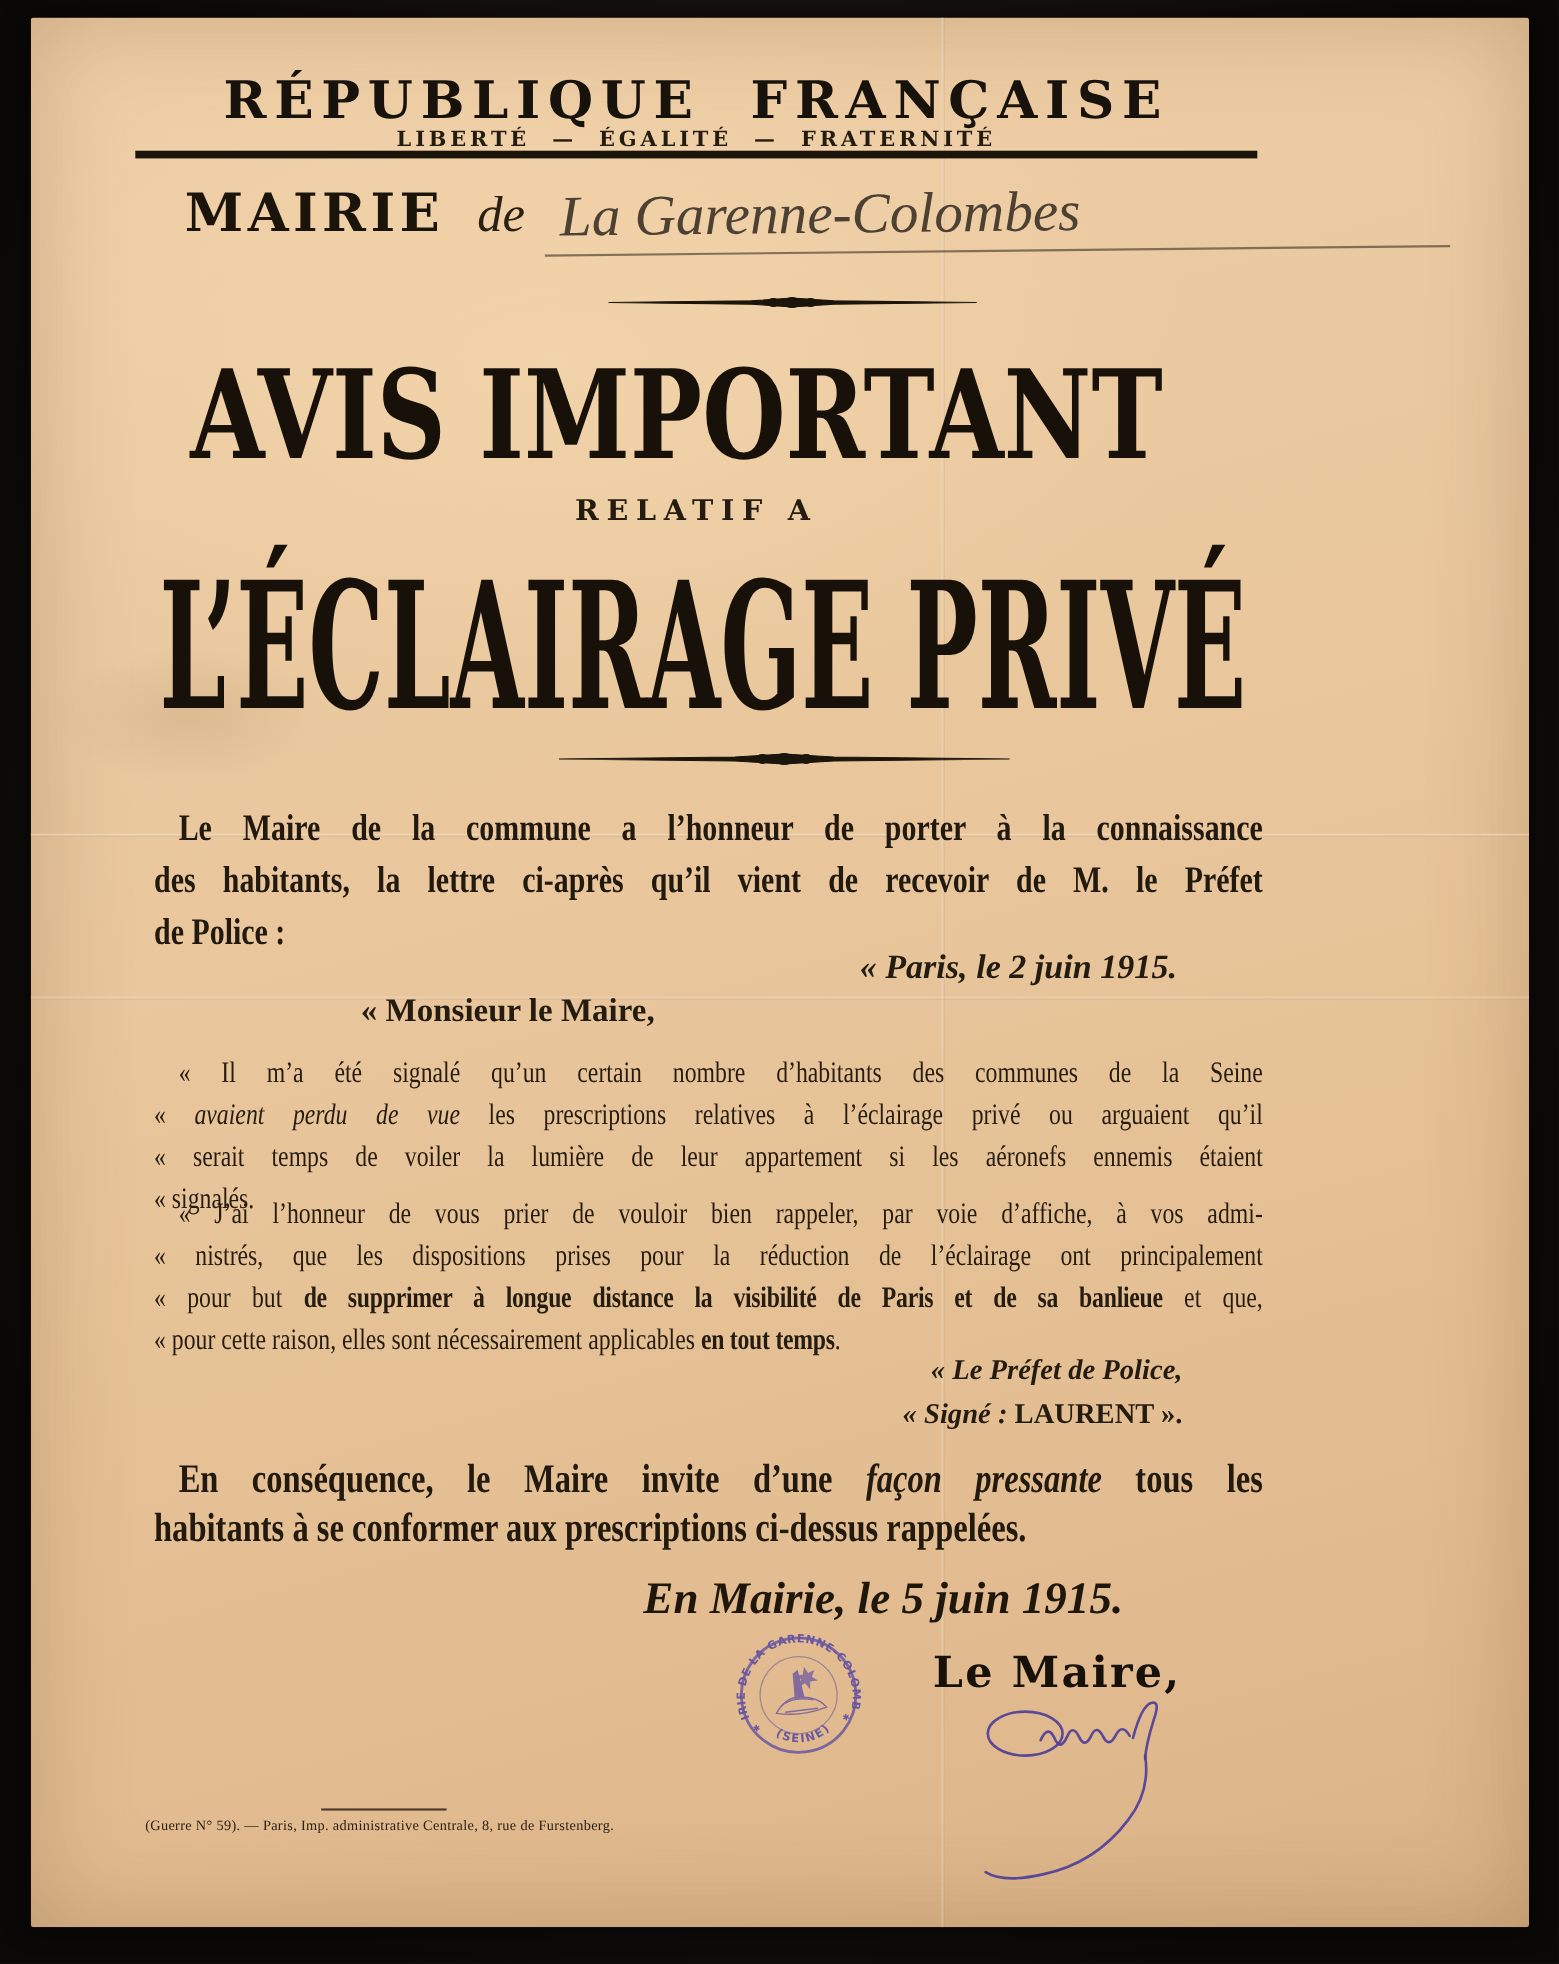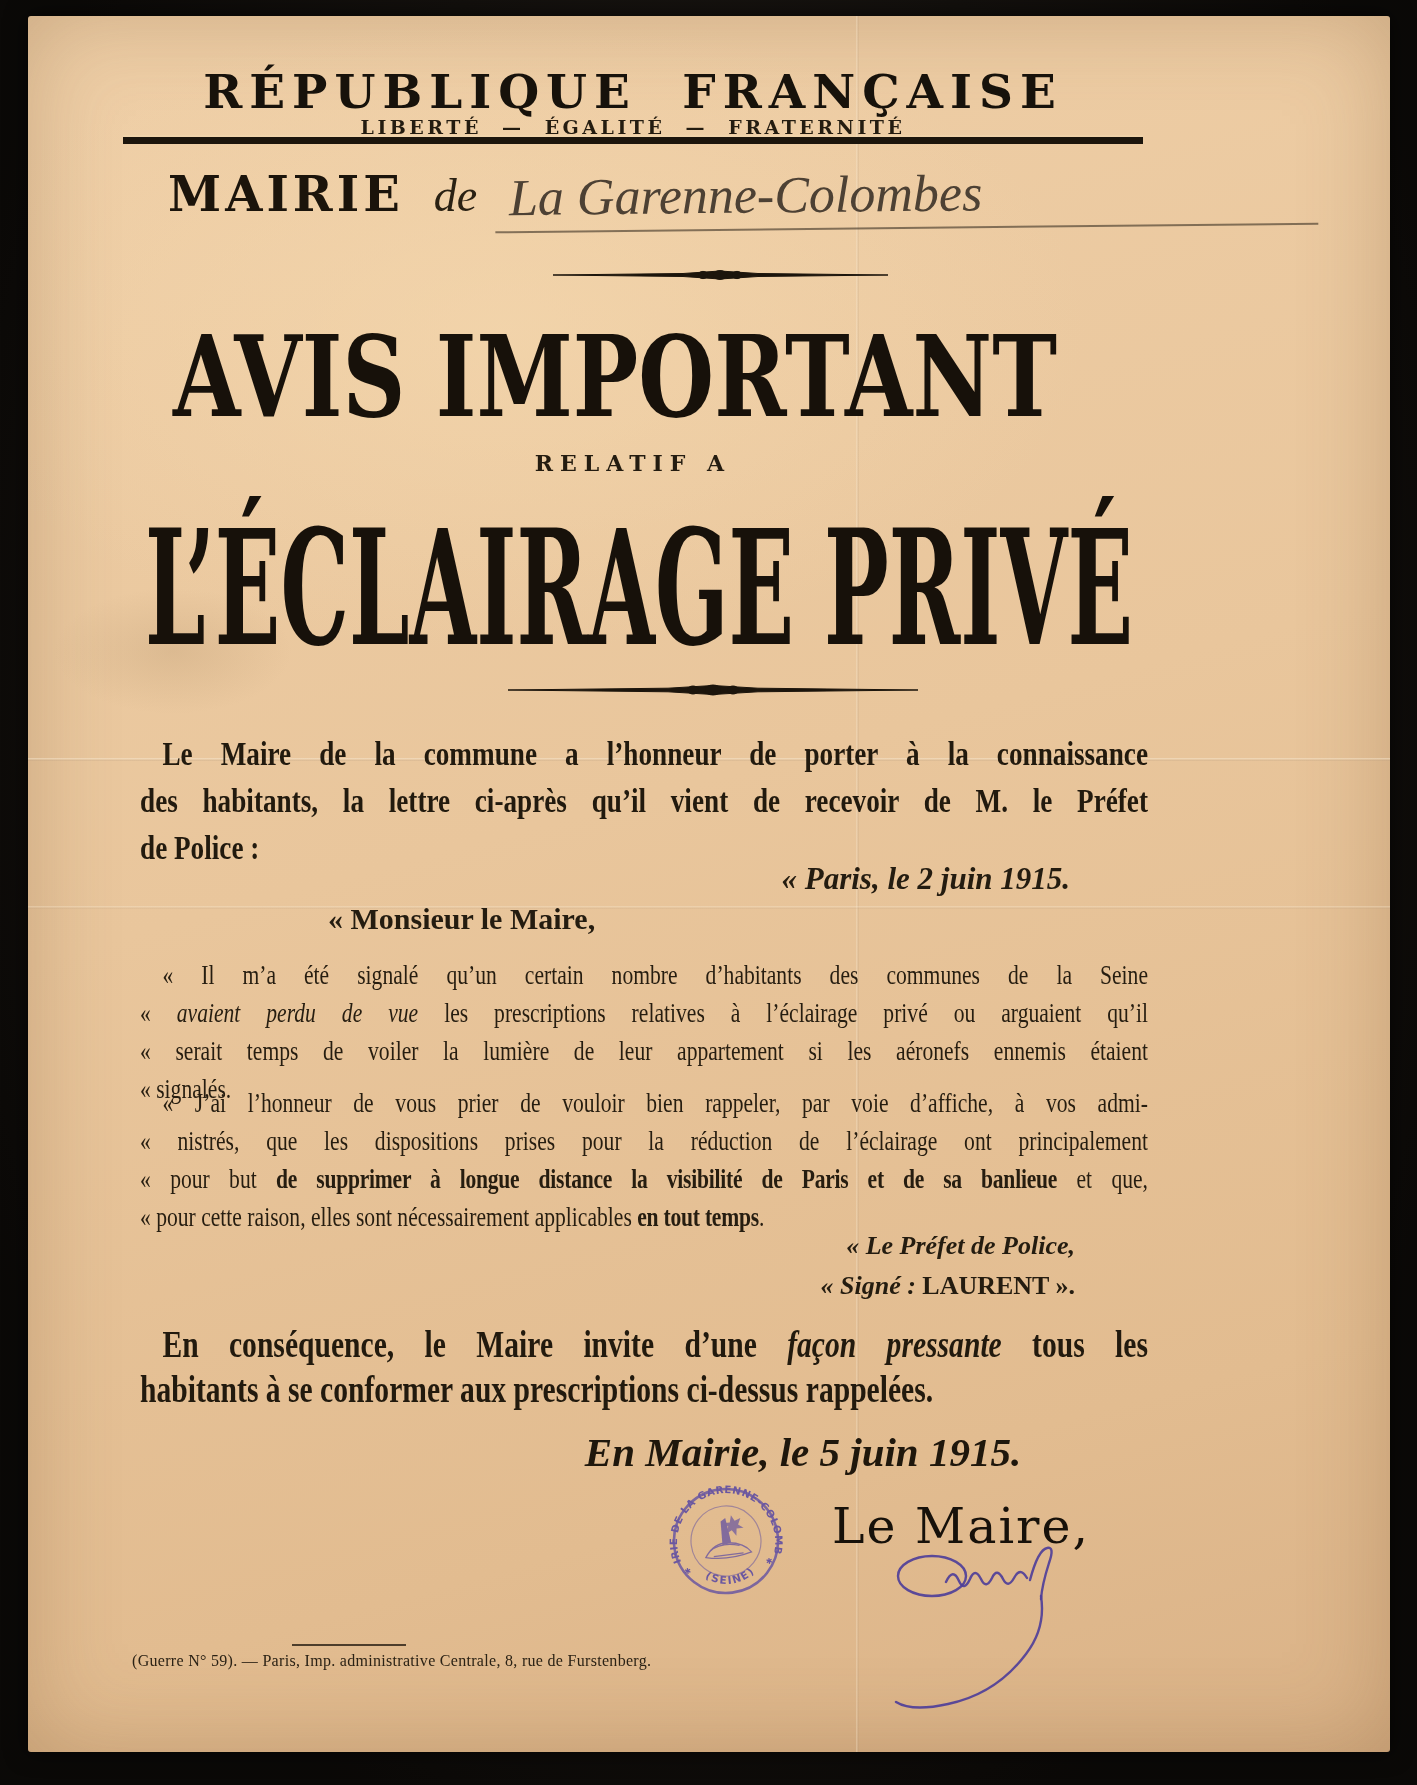--- a/index.html
+++ b/index.html
@@ -32,38 +32,38 @@
     letter-spacing:3.5px;word-spacing:10px;color:#241c10;}
   .rule{height:7px;background:#1c150c;box-shadow:0 -2px 0 rgba(244,220,180,.35);}
   .mairie-row{display:flex;align-items:baseline;}
   .mairie-word{font-family:"DejaVu Serif",serif;font-weight:bold;
     font-size:48px;letter-spacing:4px;color:#1b140b;}
   .mairie-de{font-style:italic;font-size:46px;margin-left:30px;color:#2a2113;}
   .handwritten{flex:1;font-style:italic;font-size:52px;color:#4d4134;
     border-bottom:2px solid rgba(72,60,45,.65);margin-left:18px;padding:0 10px 4px 14px;
     transform:rotate(-.6deg);white-space:nowrap;}
   .big-title-svg text{font-family:"DejaVu Serif",serif;font-weight:bold;fill:#17110a;}
-  .relatif{font-family:"DejaVu Serif",serif;font-weight:bold;font-size:22px;
+  .relatif{font-family:"DejaVu Serif",serif;font-weight:bold;font-size:26px;
     letter-spacing:7px;color:#241c10;}
   .body-col{width:1260px;transform:scaleX(.8);transform-origin:0 0;}
   .jl{text-align:justify;text-align-last:justify;}
   .ind{text-indent:28px;}
   .intro{font-weight:bold;font-size:34px;line-height:47px;color:#221a0e;}
   .letter{font-size:27px;line-height:38px;color:#261d10;}
   .letter .b{font-weight:bold;letter-spacing:-.3px;}
   .closing{font-weight:bold;font-size:37px;line-height:45px;color:#221a0e;}
   .dateline{font-weight:bold;font-style:italic;font-size:31px;text-align:right;color:#241c10;}
   .salutation{font-weight:bold;font-size:30px;color:#241c10;}
   .signoffs{font-weight:bold;font-style:italic;font-size:26px;line-height:40px;
     text-align:right;color:#241c10;}
   .signoffs .roman{font-style:normal;}
   .place-date{font-weight:bold;font-style:italic;font-size:41px;text-align:center;color:#1f170c;}
-  .le-maire{font-family:"DejaVu Serif",serif;font-weight:normal;font-size:49px;
+  .le-maire{font-family:"DejaVu Serif",serif;font-weight:bold;font-size:39px;
     letter-spacing:2px;text-align:center;color:#17110a;}
-  .imprint{font-size:16px;letter-spacing:.3px;color:#2b2215;}
+  .imprint{font-size:13px;letter-spacing:.3px;color:#2b2215;}
   .imprint-rule{height:2px;background:rgba(40,30,18,.8);}
   .ornament{fill:#1c150c;stroke:#1c150c;}
   .stamp-svg{transform:rotate(-7deg);opacity:.88;}
   .stamp-svg text{font-family:"DejaVu Sans",sans-serif;font-weight:bold;fill:#5b4aa3;}
   .sig-stroke{fill:none;stroke:#4f3f99;stroke-width:2.4;stroke-linecap:round;opacity:.92;}
 </style>
 </head>
 <body>
 
 <div id="paper">

